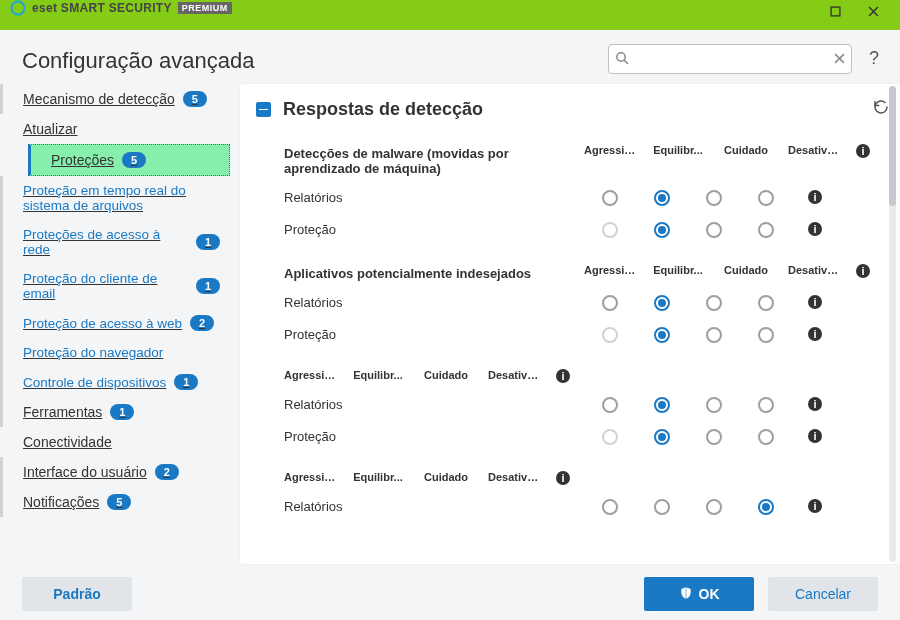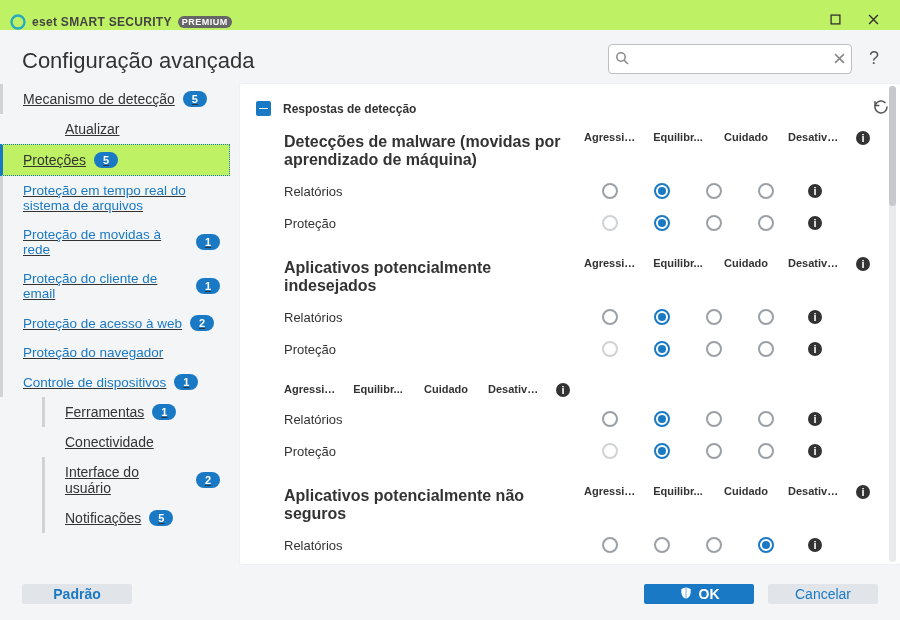--- a/index.html
+++ b/index.html
@@ -8,38 +8,38 @@
     font-family: "Segoe UI", Arial, sans-serif;
     font-size: 13px;
     color: #333;
     background: #fff;
     overflow: hidden;
   }
   
   .titlebar {
     height: 30px;
     display: flex;
-    align-items: flex-end;
+    align-items: flex-start;
     padding: 0 10px;
-    background: #bef264;
+    background: #84cc16;
     gap: 45px;
   }
   .titlebar .brand {
     display: flex; align-items: center; gap: 6px;
     color: #444;
   }
   .brand-logo {
     display:inline-flex; align-items:center;
   }
   .brand-product {
     font-size: 12px; font-weight: 600; letter-spacing: .3px; color: #444;
   }
   .brand-edition {
     font-size: 9px; font-weight: 700; background:#666; color:#fff;
-    padding: 1px 4px; border-radius: 6px; letter-spacing:.5px;
+    padding: 1px 4px; border-radius: 0; letter-spacing:.5px;
   }
   .titlebar .winctrls {
     margin-left: auto; display: flex; gap: 4px;
   }
   .winbtn {
     width: 34px; height: 22px; display:flex; align-items:center; justify-content:center;
     color:#333; cursor:pointer;
   }
   .winbtn svg { width:11px; height:11px; }
 
@@ -96,25 +96,26 @@
   }
   .sb-item {
     display:flex; align-items:center;
     padding: 7px 10px 7px 20px;
     color:#333; cursor:pointer;
     border-left: 3px solid transparent;
     font-size: 14px;
   }
   .sb-item.top { font-size:14px; color:#333; }
   .sb-item.sub { font-size:13.5px; color:#1a79c4; }
-  .sb-item.section { color:#333;margin-left:42px; }
+  .sb-item.section { color:#333; }
   .sb-item.selected {
     border:1px dotted #1a79c4;
-    background:#bef264;
+    background:#86efac;
     border-left:3px solid #1a79c4 !important;
+    margin-left:28px;
   }
   .sb-item.withbar { border-left:3px solid #d0d2d4; }
   .sb-item .label { flex:0 1 auto; }
   .badge {
     display:inline-flex; align-items:center; justify-content:center;
     min-width:16px; height:16px; padding:0 4px;
     background:#1a79c4; color:#fff; border-radius:9px;
     font-size:11px; font-weight:600; margin-left:8px;
   }
 
@@ -129,62 +130,62 @@
     overflow:hidden;
     box-shadow: 0 0 0 1px rgba(0,0,0,.02);
   }
   .panel-scroll {
     overflow-y:auto;
     padding: 14px 10px 12px 16px;
     flex:1;
   }
   .panel-header {
     display:flex; align-items:center;
-    font-size:12px; font-weight:600; color:#333;
-    margin-bottom: 12px;
+    font-size:18px; font-weight:600; color:#333;
+    margin-bottom: 23px;
   }
   .collapse-box {
     width:15px; height:15px; background:#1a79c4;
     display:inline-flex; align-items:center; justify-content:center;
     margin-right:12px; cursor:pointer; border-radius:2px;
   }
   .collapse-box svg { width:9px; }
   .reset-btn {
     margin-left:auto; color:#555; cursor:pointer;
   }
 
   .group {
     margin: 0 0 18px 28px;
   }
   .group-title-row {
     display:flex; align-items:flex-start;
     margin-bottom:6px;
   }
   .group-title {
-    font-size:16px; font-weight:700; color:#333;
+    font-size:13px; font-weight:700; color:#333;
     width: 300px;
     padding-top:2px;
   }
   .col-heads {
     display:flex; gap:16px;
   }
   .col-head {
     width:52px; text-align:center; font-size:11px; font-weight:700; color:#333;
     white-space:nowrap; overflow:hidden; text-overflow:ellipsis;
   }
   .info-btn {
     width:14px; height:14px; border-radius:50%;
     background:#333; color:#fff; font-size:11px; font-weight:700;
     display:inline-flex; align-items:center; justify-content:center;
     margin-left:16px; cursor:pointer;
     flex-shrink:0;
   }
 
   .opt-row {
-    display:flex; align-items:center;
+    display:flex; align-items:flex-start;
     padding: 8px 0;
   }
   .opt-label {
     width:300px; font-size:13px; color:#333;
   }
   .radios {
     display:flex;
   }
   .radio-cell {
     width:52px; display:flex; align-items:center; justify-content:center;
@@ -211,21 +212,21 @@
     width:7px; height:120px; background:#c5c8cc; border-radius:4px; margin-top:0;
   }
 
   
   .footer {
     height: 60px;
     display:flex; align-items:center;
     padding: 0 22px;
   }
   .btn {
-    height:20px; min-width:110px;
+    height:34px; min-width:110px;
     border:none; border-radius:2px;
     font-size:14px; cursor:pointer;
     display:inline-flex; align-items:center; justify-content:center; gap:6px;
     padding: 0 24px;
   }
   .btn-default { background:#e1e5e9; color:#1a79c4; font-weight:600; }
   .btn-primary { background:#1a79c4; color:#fff; font-weight:600; }
   .btn-cancel  { background:#e1e5e9; color:#1a79c4; font-weight:400; }
   .footer .spacer { flex:1; }
 
@@ -296,21 +297,21 @@
             <span class="label">Atualizar</span>
           </div>
           <div class="sb-item top selected">
             <span class="label">Proteções</span>
             <span class="badge">5</span>
           </div>
           <div class="sb-item sub withbar withbar">
             <span class="label">Proteção em tempo real do sistema de arquivos</span>
           </div>
           <div class="sb-item sub withbar withbar">
-            <span class="label">Proteção de movidas à rede</span>
+            <span class="label">Proteções de acesso à rede</span>
             <span class="badge">1</span>
           </div>
           <div class="sb-item sub withbar withbar">
             <span class="label">Proteção do cliente de email</span>
             <span class="badge">1</span>
           </div>
           <div class="sb-item sub withbar withbar">
             <span class="label">Proteção de acesso à web</span>
             <span class="badge">2</span>
           </div>
@@ -494,21 +495,20 @@
                   </div>
                   <div class="radio-cell">
                     <span class="radio"></span>
                   </div>
                 </div>
                 <span class="info-btn">i</span>
               </div>
             </div>
             <div class="group">
               <div class="group-title-row">
-                <div class="group-title">Aplicativos potencialmente não seguros</div>
                 <div class="col-heads">
                   <div class="col-head">Agressivo</div>
                   <div class="col-head">Equilibr...</div>
                   <div class="col-head">Cuidado</div>
                   <div class="col-head">Desativa...</div>
                 </div>
                 <span class="info-btn">i</span>
               </div>
               <div class="opt-row">
                 <div class="opt-label">Relatórios</div>

